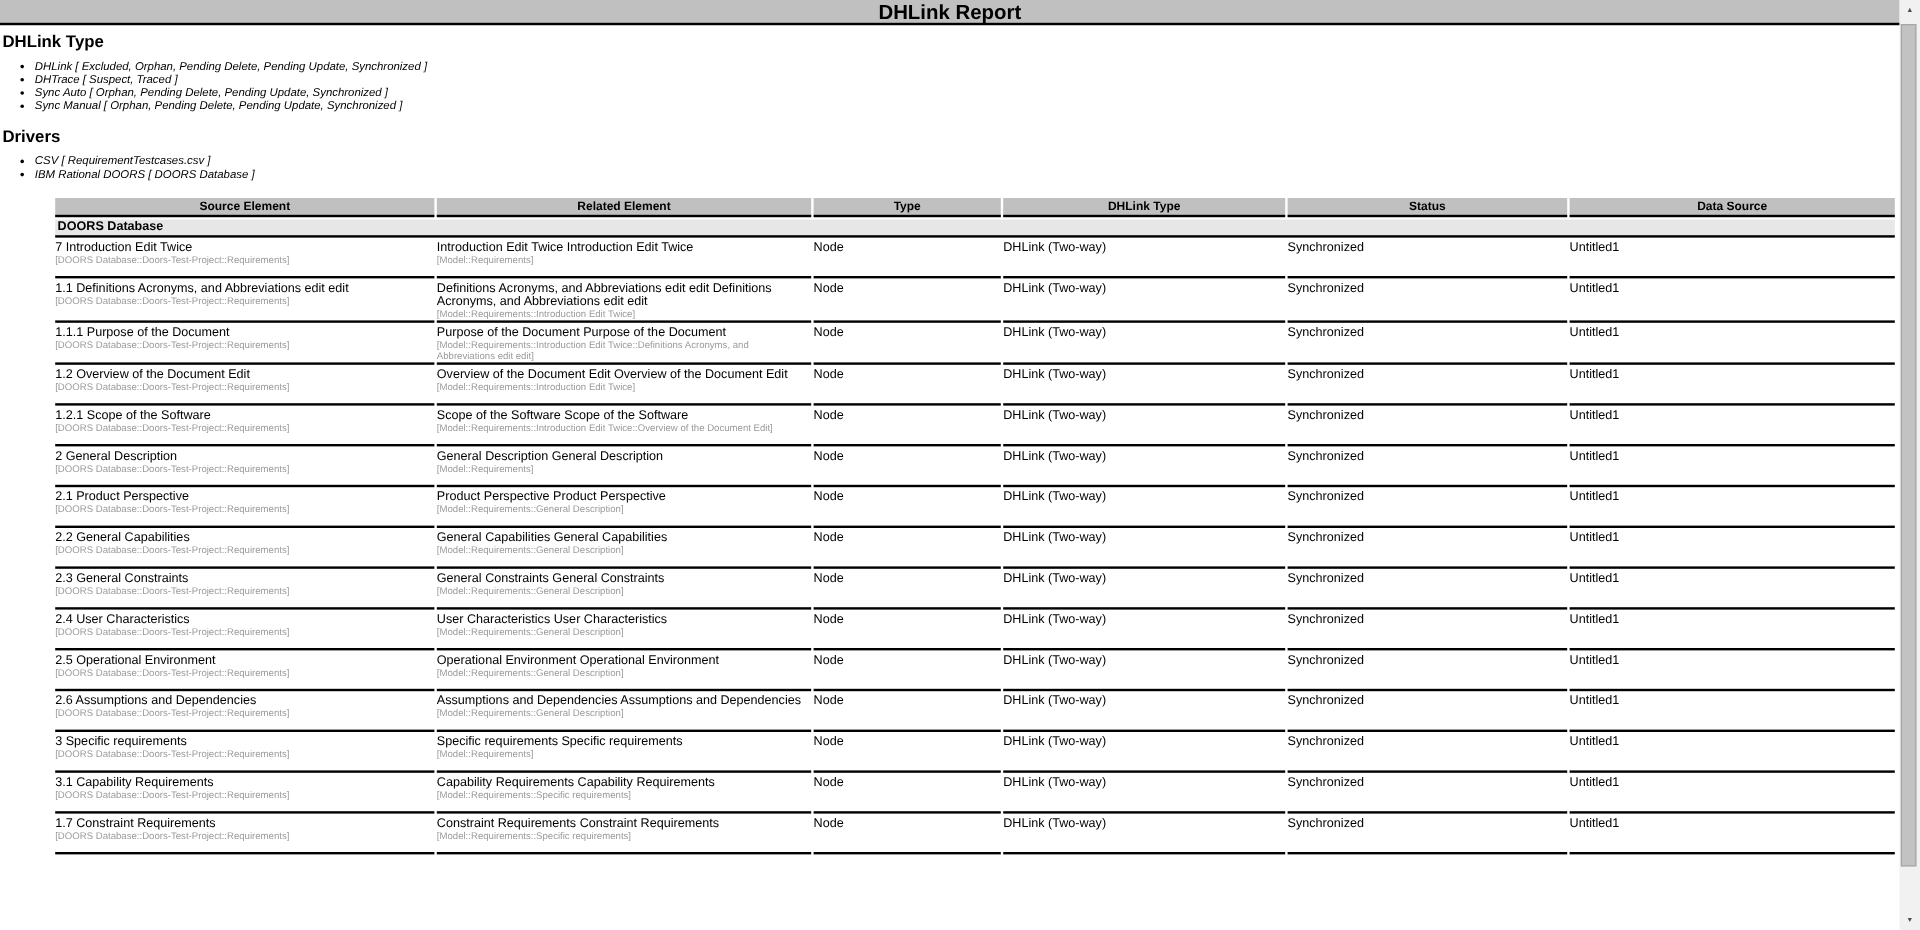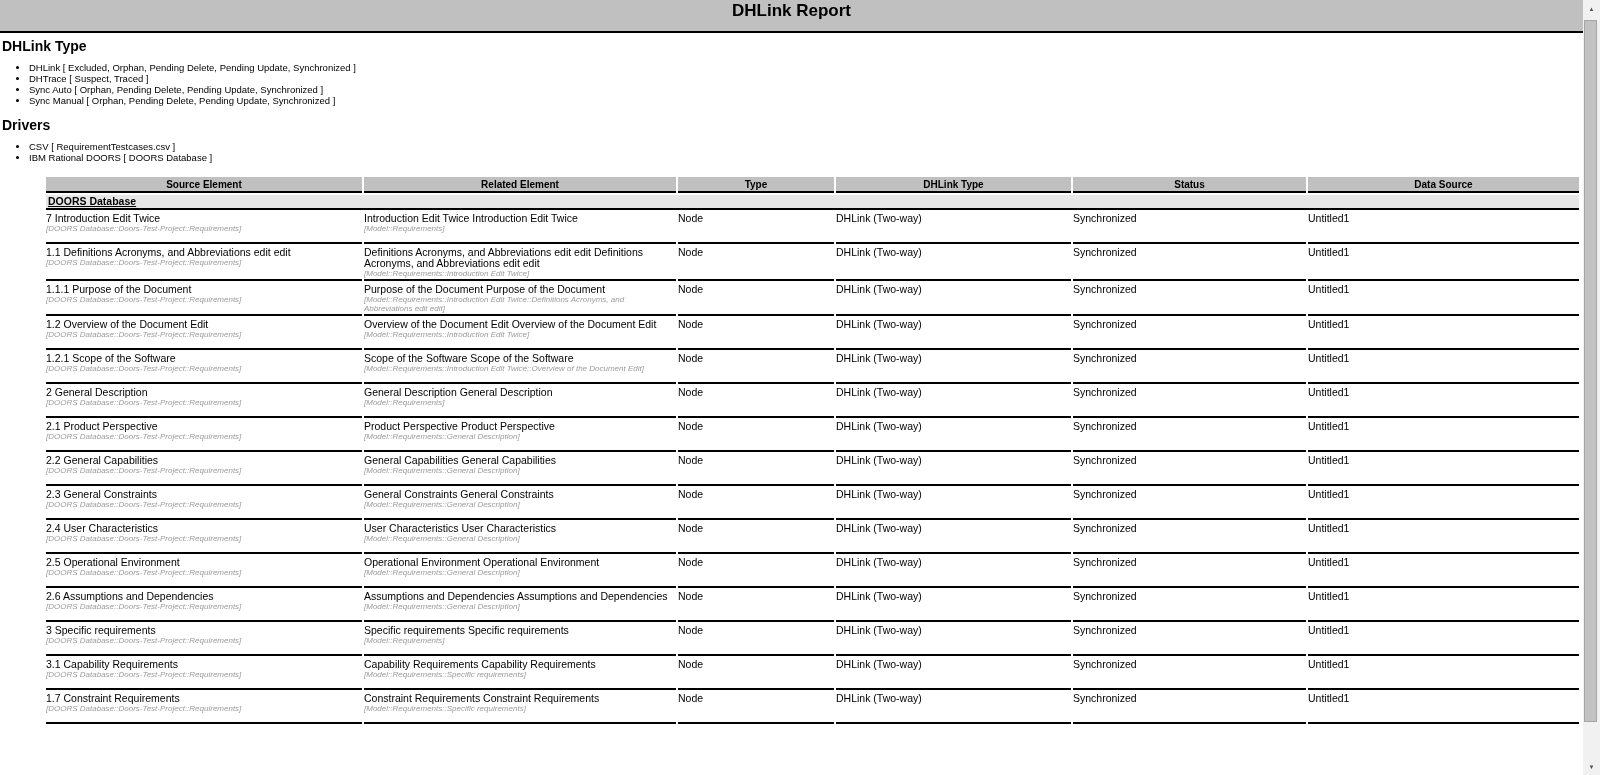--- a/index.html
+++ b/index.html
@@ -12,58 +12,57 @@
     --scrollbar-thumb:#c2c2c2;
   }
   *{box-sizing:border-box;}
   html,body{margin:0;padding:0;}
   body{
     width:1600px;height:775px;overflow:hidden;background:#fff;
     font-family:"Liberation Sans",sans-serif;color:#000;position:relative;
   }
   .main{width:1583px;}
   .titlebar{
-    height:33px;background:var(--titlebar-bg);border-bottom:2px solid #000;
+    height:21px;background:var(--titlebar-bg);border-bottom:2px solid #000;
     text-align:center;
   }
   .titlebar .title{
     margin:0;font-size:17px;line-height:21px;font-weight:bold;
   }
   h3.heading{
     margin:5px 0 0 2px;font-size:14px;line-height:16px;font-weight:bold;
   }
   h3.heading.second{margin-top:11px;}
   ul.bullets{
-    margin:8px 0 0 0;padding:0 0 0 29px;list-style:disc;
+    margin:8px 0 0 0;padding:0 0 0 29px;list-style:disc;font-style:italic;
   }
   ul.bullets li{
     font-size:9.5px;line-height:11px;color:#000;
   }
   table.report{
     border-collapse:separate;border-spacing:2px;table-layout:fixed;
     width:1581px;margin:12px 0 0 0;padding-left:44px;
   }
   th.col-head{
     background:var(--column-header-bg);border-bottom:2px solid var(--row-border);
     font-size:10px;line-height:11px;font-weight:bold;text-align:center;
     padding:2px 0 1px 0;
   }
   tr.section-row td{
     background:var(--group-row-bg);border-bottom:2px solid var(--row-border);
     font-size:10.5px;line-height:11px;font-weight:bold;text-align:left;
     padding:1px 0 1px 2px;
-    text-decoration:underline;
   }
   tr.data-row{height:32px;}
   tr.data-row td{
     border-bottom:2px solid var(--row-border);vertical-align:top;
     padding:1px 3px 1px 0;font-size:10.5px;line-height:11px;text-align:left;
   }
   .cell-main{font-size:10.5px;line-height:11px;color:#000;}
-  .cell-path{font-size:8px;line-height:9px;color:var(--muted-text);font-style:italic;}
+  .cell-path{font-size:8px;line-height:9px;color:var(--muted-text);}
   
   .scrollbar{
     position:absolute;top:0;right:0;width:17px;height:775px;
     background:var(--scrollbar-track);
   }
   .sb-btn{
     height:17px;width:17px;display:flex;align-items:center;justify-content:center;
     font-size:6px;color:#505050;user-select:none;
   }
   .sb-btn.down{position:absolute;bottom:0;left:0;}

